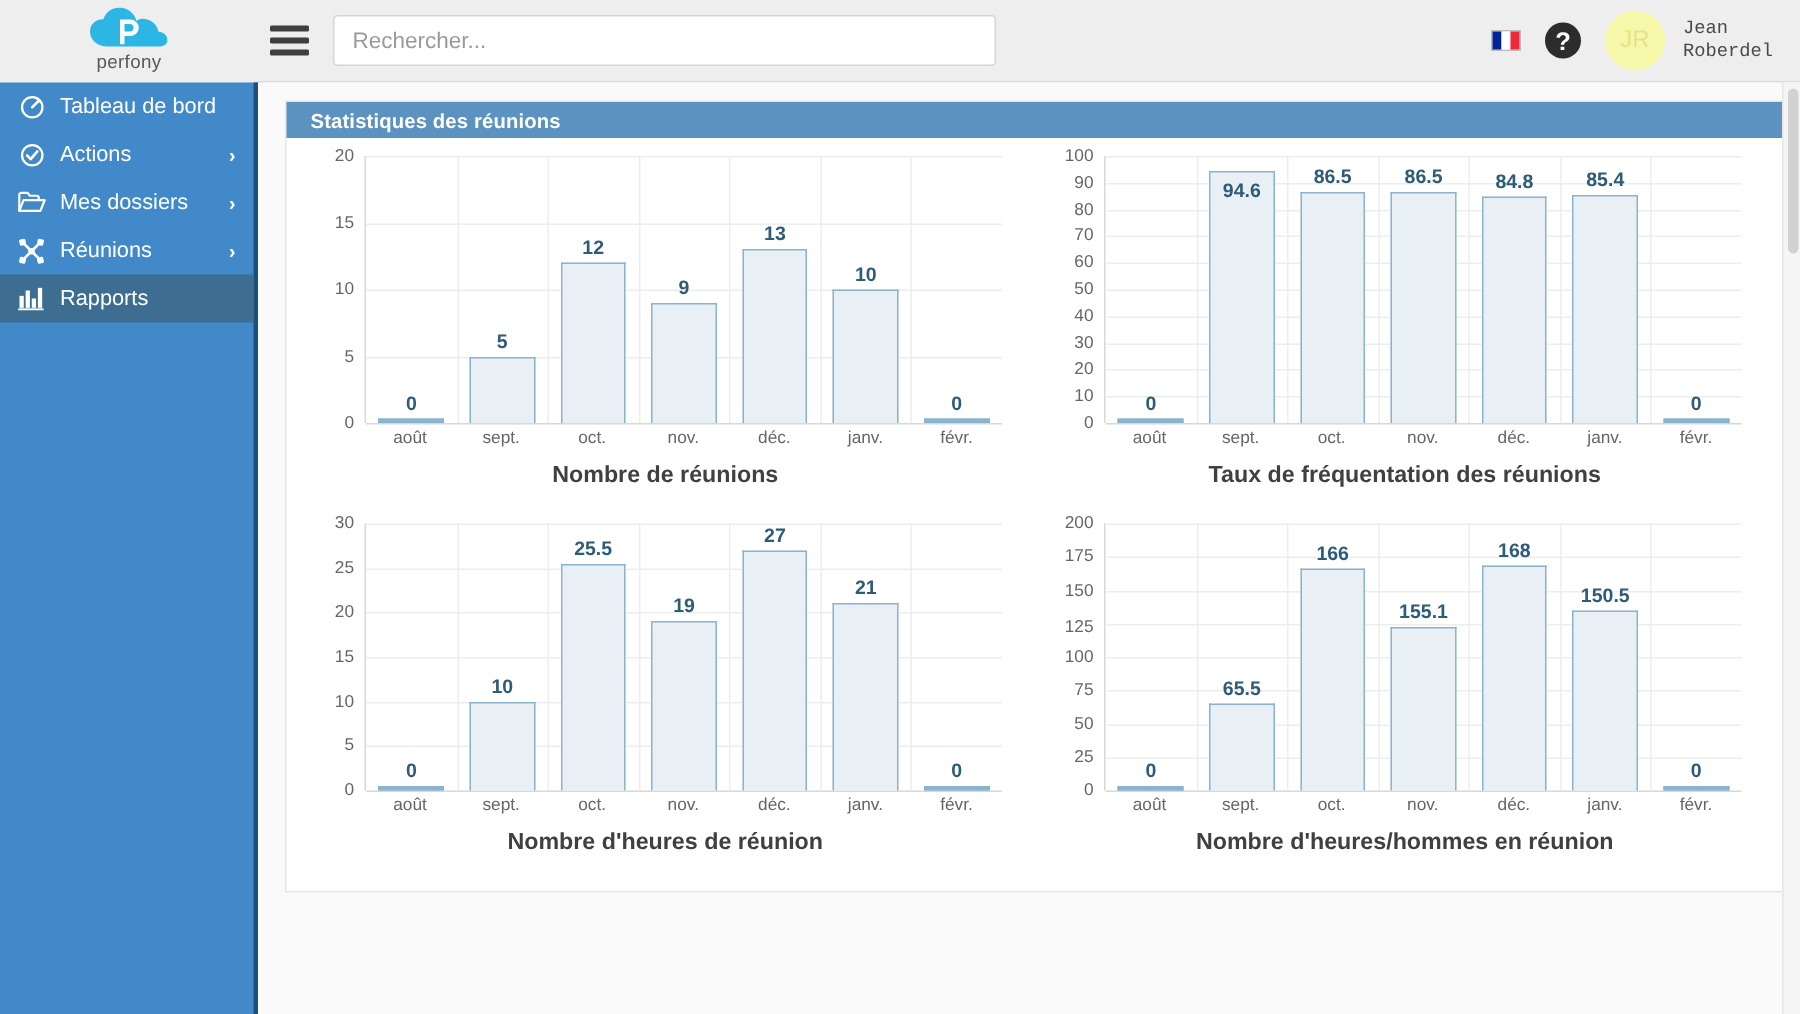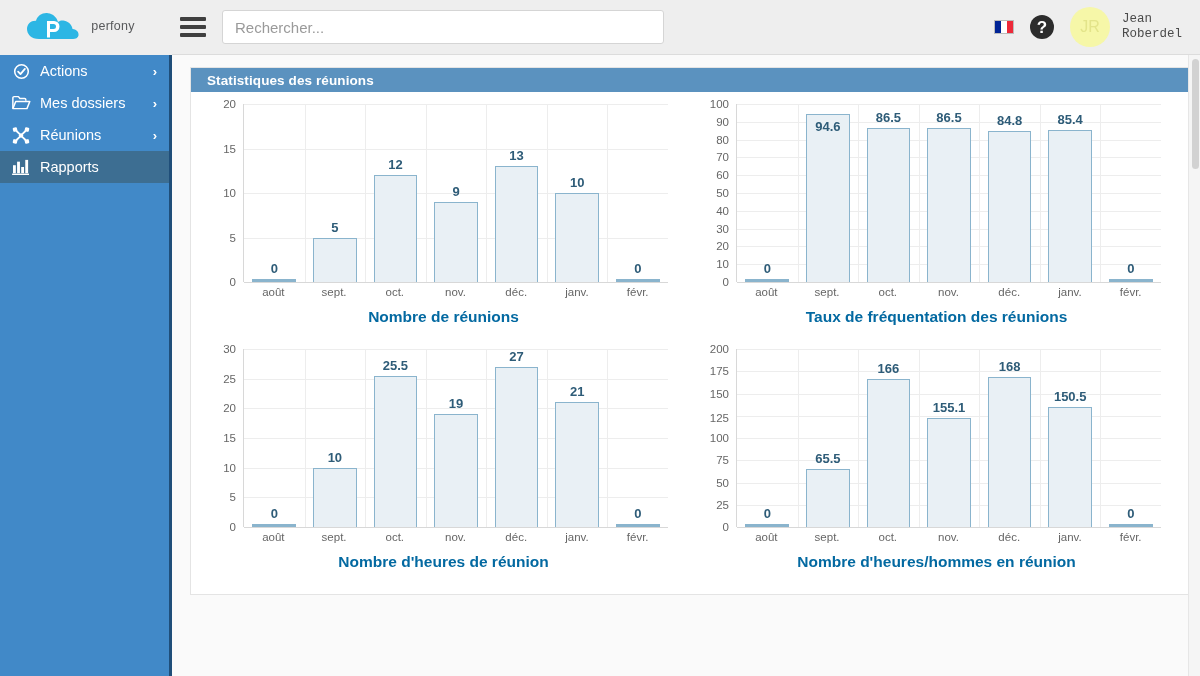--- a/index.html
+++ b/index.html
@@ -13,21 +13,21 @@
 
   
   .topbar {
     position: absolute; top: 0; left: 0; width: 1200px; height: 55px;
     background: #eeeeee;
     border-bottom: 1px solid #dcdcdc;
     display: flex; align-items: center;
   }
   .logo-wrap {
     width: 172px; height: 55px;
-    display: flex; flex-direction: row;
+    display: flex; flex-direction: column;
     align-items: center; justify-content: center;
     background: #eeeeee;
   }
   .logo-cloud { display:block; }
   .logo-word { display:block; margin-top:-2px; }
 
   .hamburger {
     width: 26px; height: 20px; margin-left: 8px; margin-right: 16px;
     display: flex; flex-direction: column; justify-content: space-between;
     cursor: pointer;
@@ -118,21 +118,21 @@
   }
   .charts-grid {
     display:grid; grid-template-columns: 1fr 1fr;
     grid-template-rows: 245px 245px;
     padding: 8px 6px 6px 6px;
   }
   .chart-cell { position: relative; }
 
   .chart-title {
     text-align:center; font-size: 15.5px; font-weight: bold;
-    color:#0369a1; margin-top: 4px;
+    color:#404040; margin-top: 4px;
   }
 
   .plot {
     position: relative;
     height: 200px;
     margin: 4px 22px 0 10px;
   }
   .y-axis {
     position:absolute; left:0; top:0; bottom: 22px; width: 34px;
   }
@@ -230,20 +230,31 @@
       <span>JR</span>
     </div>
     <div>
       <div class="user-name">Jean</div>
       <div class="user-name">Roberdel</div>
     </div>
   </div>
 </div>
 
 <nav class="sidebar" id="sidebar">
+    <div class="nav-item">
+      <span class="nav-ico">
+        <svg width="17" height="17" viewBox="0 0 20 20">
+          <circle cx="10" cy="10" r="8" fill="none" stroke="#fff" stroke-width="1.8"></circle>
+          <path d="M10 10 L15 5" stroke="#fff" stroke-width="2" stroke-linecap="round"></path>
+          <path d="M10 10 L10 4.5" stroke="#fff" stroke-width="1.6" stroke-linecap="round" opacity="0"></path>
+          <path d="M13.5 3 L17 6.5" stroke="#fff" stroke-width="1.6" stroke-linecap="round"></path>
+        </svg>
+      </span>
+      <span class="nav-label">Tableau de bord</span>
+    </div>
     <div class="nav-item">
       <span class="nav-ico">
         <svg width="17" height="17" viewBox="0 0 20 20">
           <circle cx="10" cy="10" r="8" fill="none" stroke="#fff" stroke-width="1.8"></circle>
           <path d="M6 10.2 L8.8 13 L14 7" fill="none" stroke="#fff" stroke-width="2.1" stroke-linecap="round" stroke-linejoin="round"></path>
         </svg>
       </span>
       <span class="nav-label">Actions</span>
       <span class="chev">›</span>
     </div>

